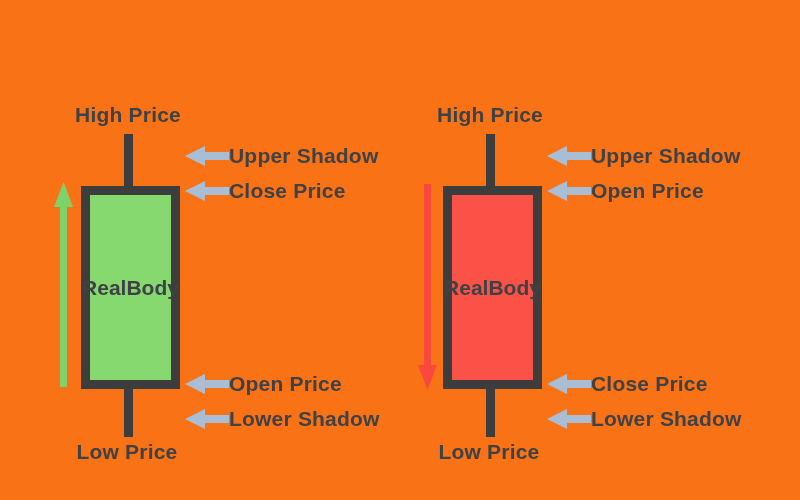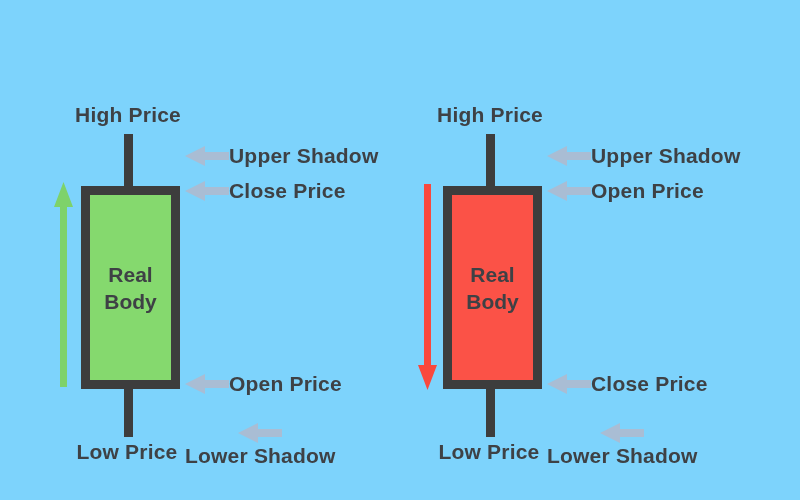--- a/index.html
+++ b/index.html
@@ -1,25 +1,25 @@
 <!DOCTYPE html>
 <html style="--bullish-body: #85d96e; --bearish-body: #fb5247; --candle-outline: #3d3d3d; --annotation-arrow: #a9bdd4; --text: #3e4145; --up-arrow: #7ed26a; --down-arrow: #f9483d;"><head>
 <meta charset="utf-8">
 <style>
   html,body{margin:0;padding:0;background:#ffffff;}
   .canvas{
-    position:relative;width:800px;height:500px;background:#7dd3fc;overflow:hidden;
+    position:relative;width:800px;height:500px;background:#f97316;overflow:hidden;
     font-family:"Liberation Sans","DejaVu Sans",sans-serif;font-weight:700;color:var(--text,#3e4145);
   }
   .lbl{position:absolute;font-size:21px;font-weight:700;white-space:nowrap;letter-spacing:0.2px;}
   .price-lbl{width:200px;text-align:center;}
   .wick{position:absolute;width:9px;background:var(--candle-outline,#3d3d3d);}
   .body{
     position:absolute;width:99px;height:203px;border:9px solid var(--candle-outline,#3d3d3d);
-    box-sizing:border-box;display:flex;flex-direction:column;align-items:center;justify-content:center;
+    box-sizing:border-box;display:flex;flex-direction:row;align-items:center;justify-content:center;
     font-size:21px;line-height:27px;text-align:center;
   }
   .body.bull{background:var(--bullish-body,#85d96e);}
   .body.bear{background:var(--bearish-body,#fb5247);}
   .ann{position:absolute;display:flex;align-items:center;}
   .ann svg{display:block;flex:0 0 auto;}
   .ann .lbl-txt{font-size:21px;font-weight:700;white-space:nowrap;letter-spacing:0.2px;}
   .trend{position:absolute;}
   
   .hp1{left:28px;top:103px;}
@@ -34,21 +34,21 @@
   .wt2{left:486px;top:134px;height:58px;}
   .bd2{left:443px;top:186px;}
   .wb2{left:486px;top:382px;height:55px;}
   .lp2{left:389px;top:440px;}
   .tr2{left:417px;top:184px;}
   .ann-r{left:547px;}
   
   .row1{top:144px;}
   .row2{top:179px;}
   .row3{top:372px;}
-  .row4{top:422px;flex-direction:column;}
+  .row4{top:407px;}
 </style>
 </head>
 <body>
 
 <div class="canvas">
 
   <div class="lbl price-lbl hp1">High Price</div>
   <div class="wick wt1"></div>
   <div class="body bull bd1">
     <span>Real</span>

